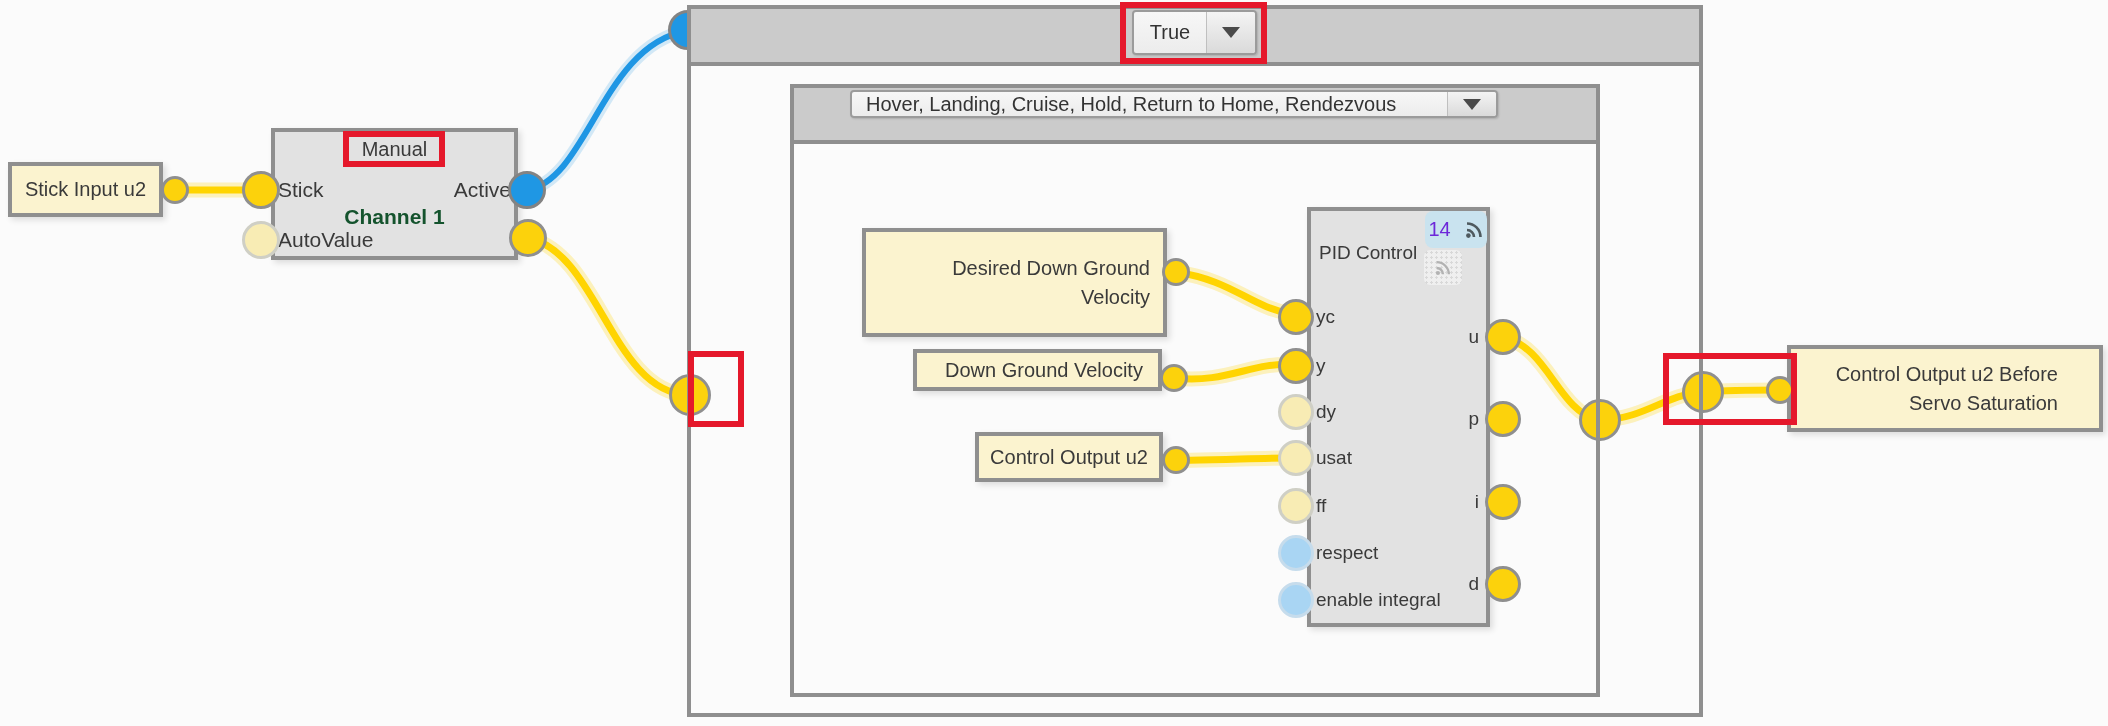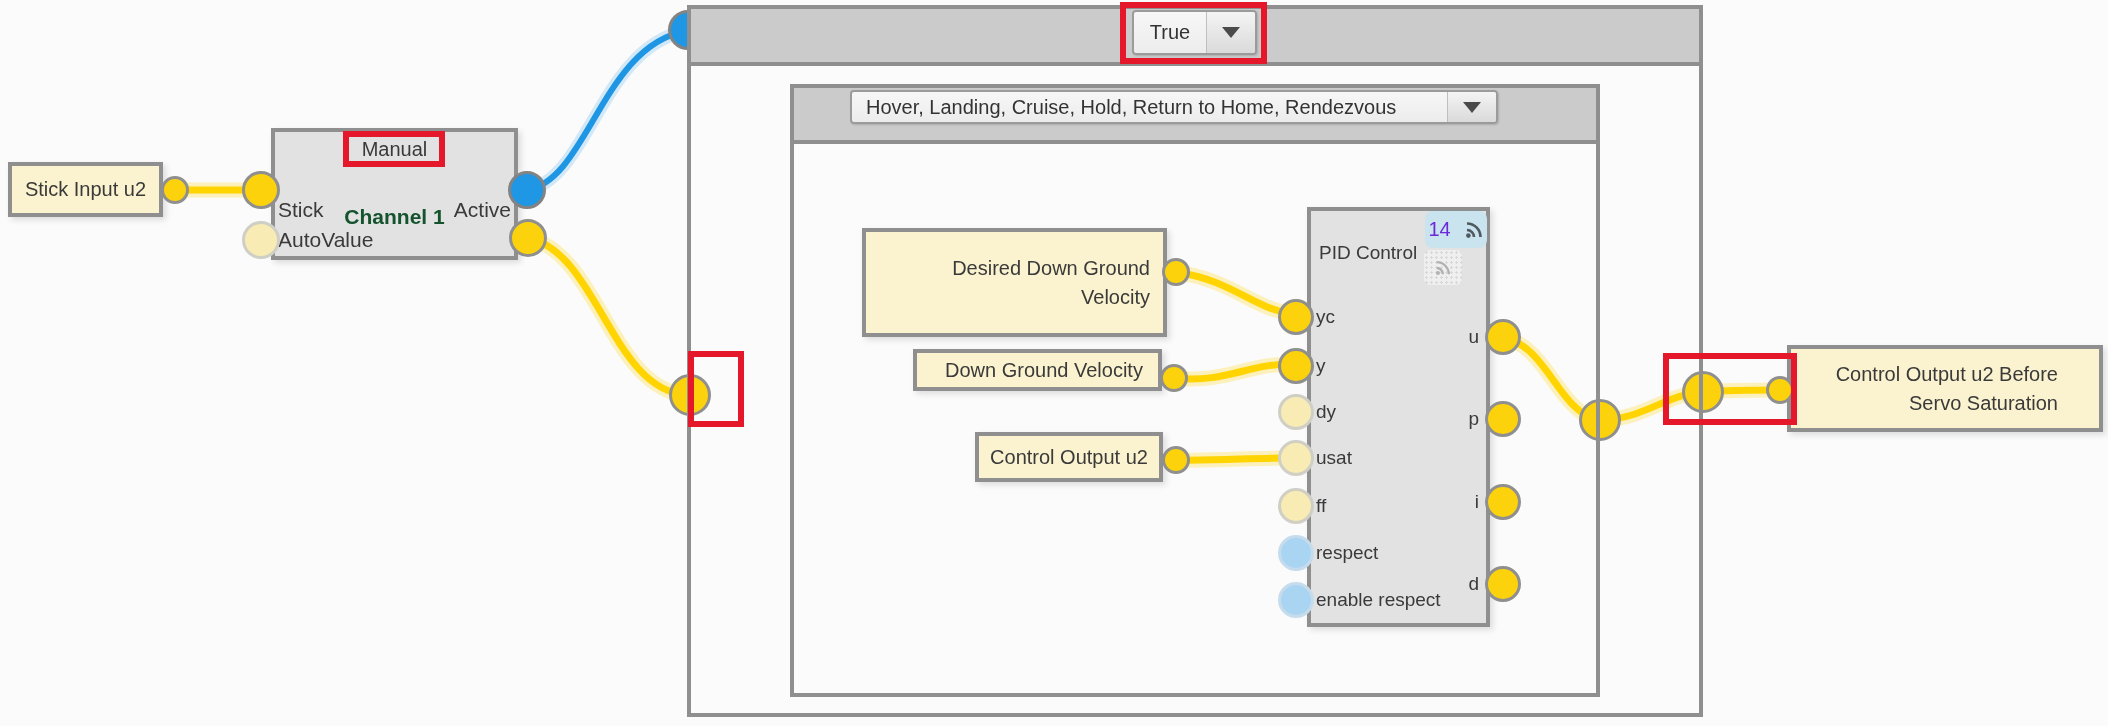--- a/index.html
+++ b/index.html
@@ -89,34 +89,34 @@
   <div class="cbar" style="left:687px;top:5px;width:1016px;height:61px;"></div>
   <div class="dd" style="left:1132px;top:10px;width:125px;height:45px;">
     <div class="dd-text" style="justify-content:center;">True</div>
     <div class="dd-btn">
       <div class="tri"></div>
     </div>
   </div>
 
   <div class="cbox" style="left:790px;top:84px;width:810px;height:613px;"></div>
   <div class="cbar" style="left:790px;top:84px;width:810px;height:60px;"></div>
-  <div class="dd" style="left:850px;top:90px;width:648px;height:34px;">
+  <div class="dd" style="left:850px;top:90px;width:648px;height:28px;">
     <div class="dd-text">Hover, Landing, Cruise, Hold, Return to Home, Rendezvous</div>
     <div class="dd-btn">
       <div class="tri"></div>
     </div>
   </div>
 
   <div class="labelbox" style="left:8px;top:162px;width:155px;height:55px;justify-content:center;">
     <span class="txt">Stick Input u2</span>
   </div>
 
   <div class="node" style="left:271px;top:128px;width:247px;height:132px;">
     <div class="abs" style="left:0;right:0;top:6px;text-align:center;font-size:20px;">Manual</div>
-    <div class="abs" style="left:3px;right:3px;top:46px;display:flex;justify-content:space-between;font-size:21px;margin-top:20px;">
+    <div class="abs" style="left:3px;right:3px;top:46px;display:flex;justify-content:space-between;font-size:21px;">
       <span>Stick</span>
       <span>Active</span>
     </div>
     <div class="abs" style="left:0;right:0;top:73px;text-align:center;font-size:21px;font-weight:bold;color:#14532d;">Channel 1</div>
     <div class="abs" style="left:3px;right:3px;top:96px;display:flex;font-size:21px;">
       <span>Auto</span>
       <span>Value</span>
     </div>
   </div>
 
@@ -146,21 +146,21 @@
         <path d="M3 3.5 a13.5 13.5 0 0 1 13.5 13.5" fill="none" stroke="currentColor" stroke-width="2.6"></path>
         <circle cx="4.4" cy="15.6" r="2.3" fill="currentColor"></circle>
       </svg>
     </div>
     <div class="nlabel" style="left:5px;top:96px;">yc</div>
     <div class="nlabel" style="left:5px;top:145px;">y</div>
     <div class="nlabel" style="left:5px;top:191px;">dy</div>
     <div class="nlabel" style="left:5px;top:237px;">usat</div>
     <div class="nlabel" style="left:5px;top:285px;">ff</div>
     <div class="nlabel" style="left:5px;top:332px;">respect</div>
-    <div class="nlabel" style="left:5px;top:379px;">enable respect</div>
+    <div class="nlabel" style="left:5px;top:379px;">enable integral</div>
     <div class="nlabel" style="right:7px;top:116px;">u</div>
     <div class="nlabel" style="right:7px;top:198px;">p</div>
     <div class="nlabel" style="right:7px;top:281px;">i</div>
     <div class="nlabel" style="right:7px;top:363px;">d</div>
   </div>
 
   <div class="labelbox" style="left:1787px;top:345px;width:316px;height:87px;padding-left:12px;">
     <span class="txt" style="width:255px;">Control Output u2 Before Servo Saturation</span>
   </div>
 

